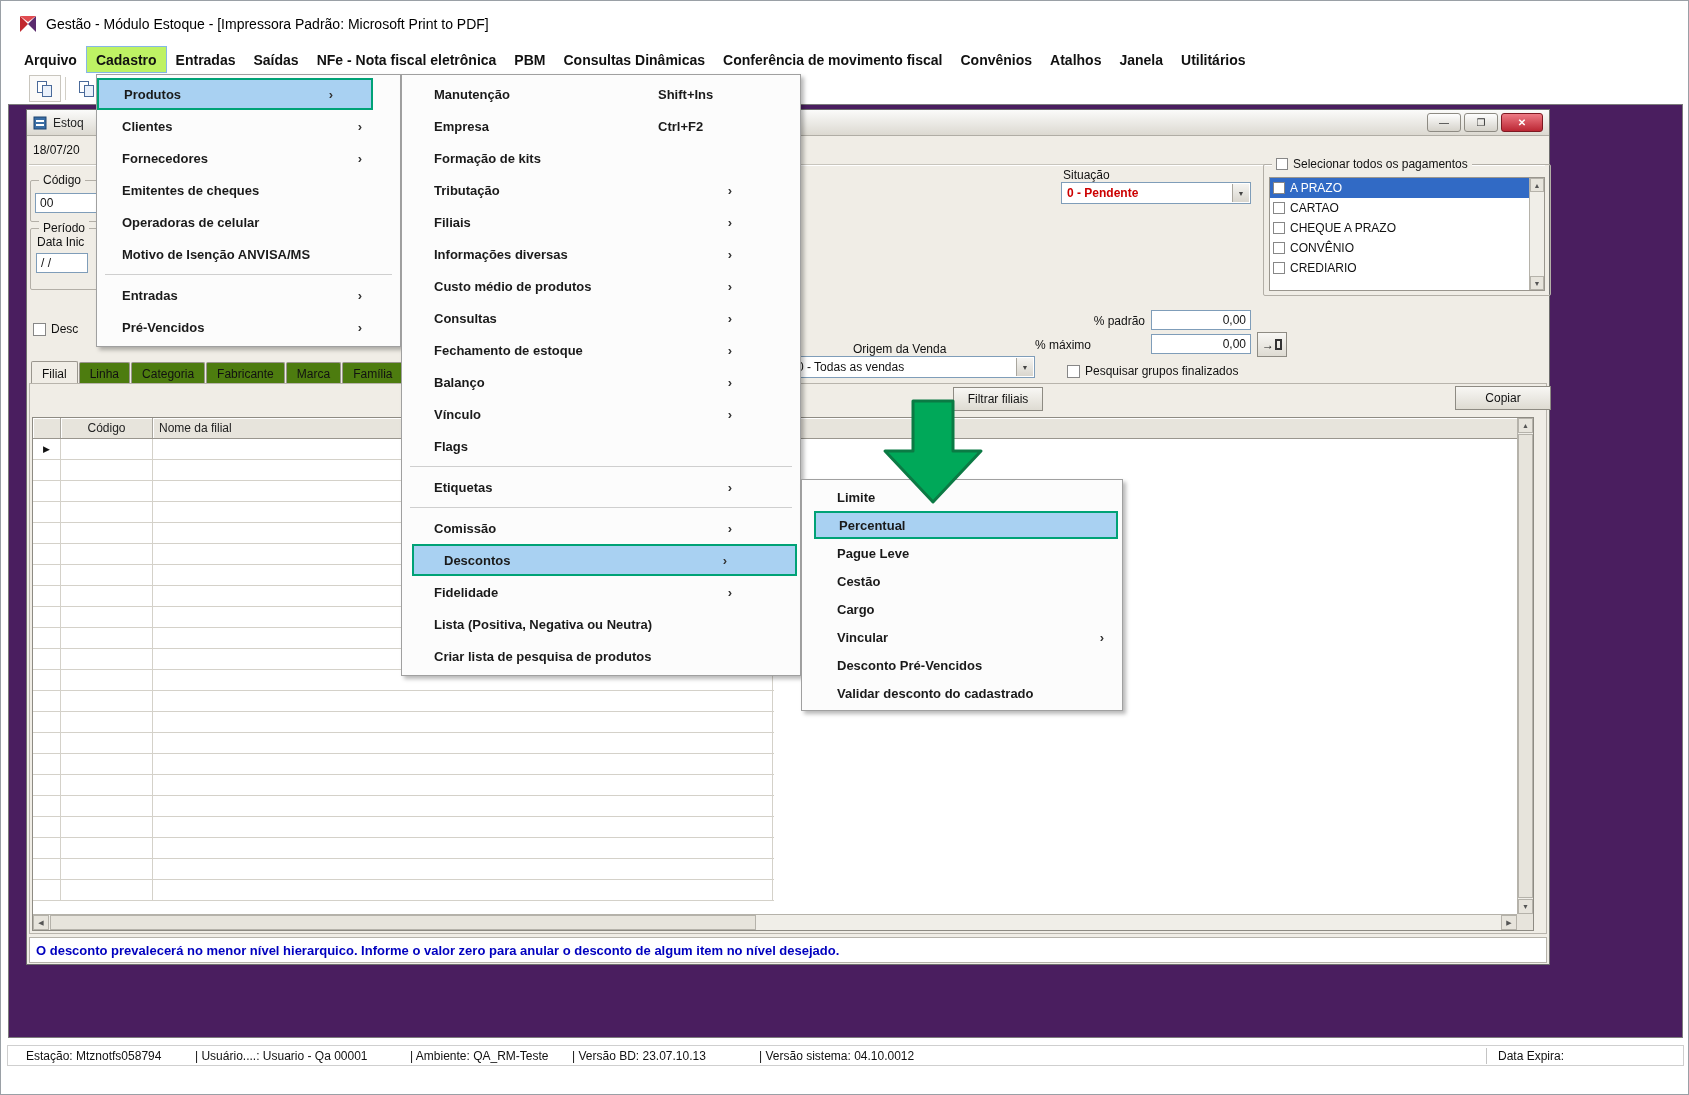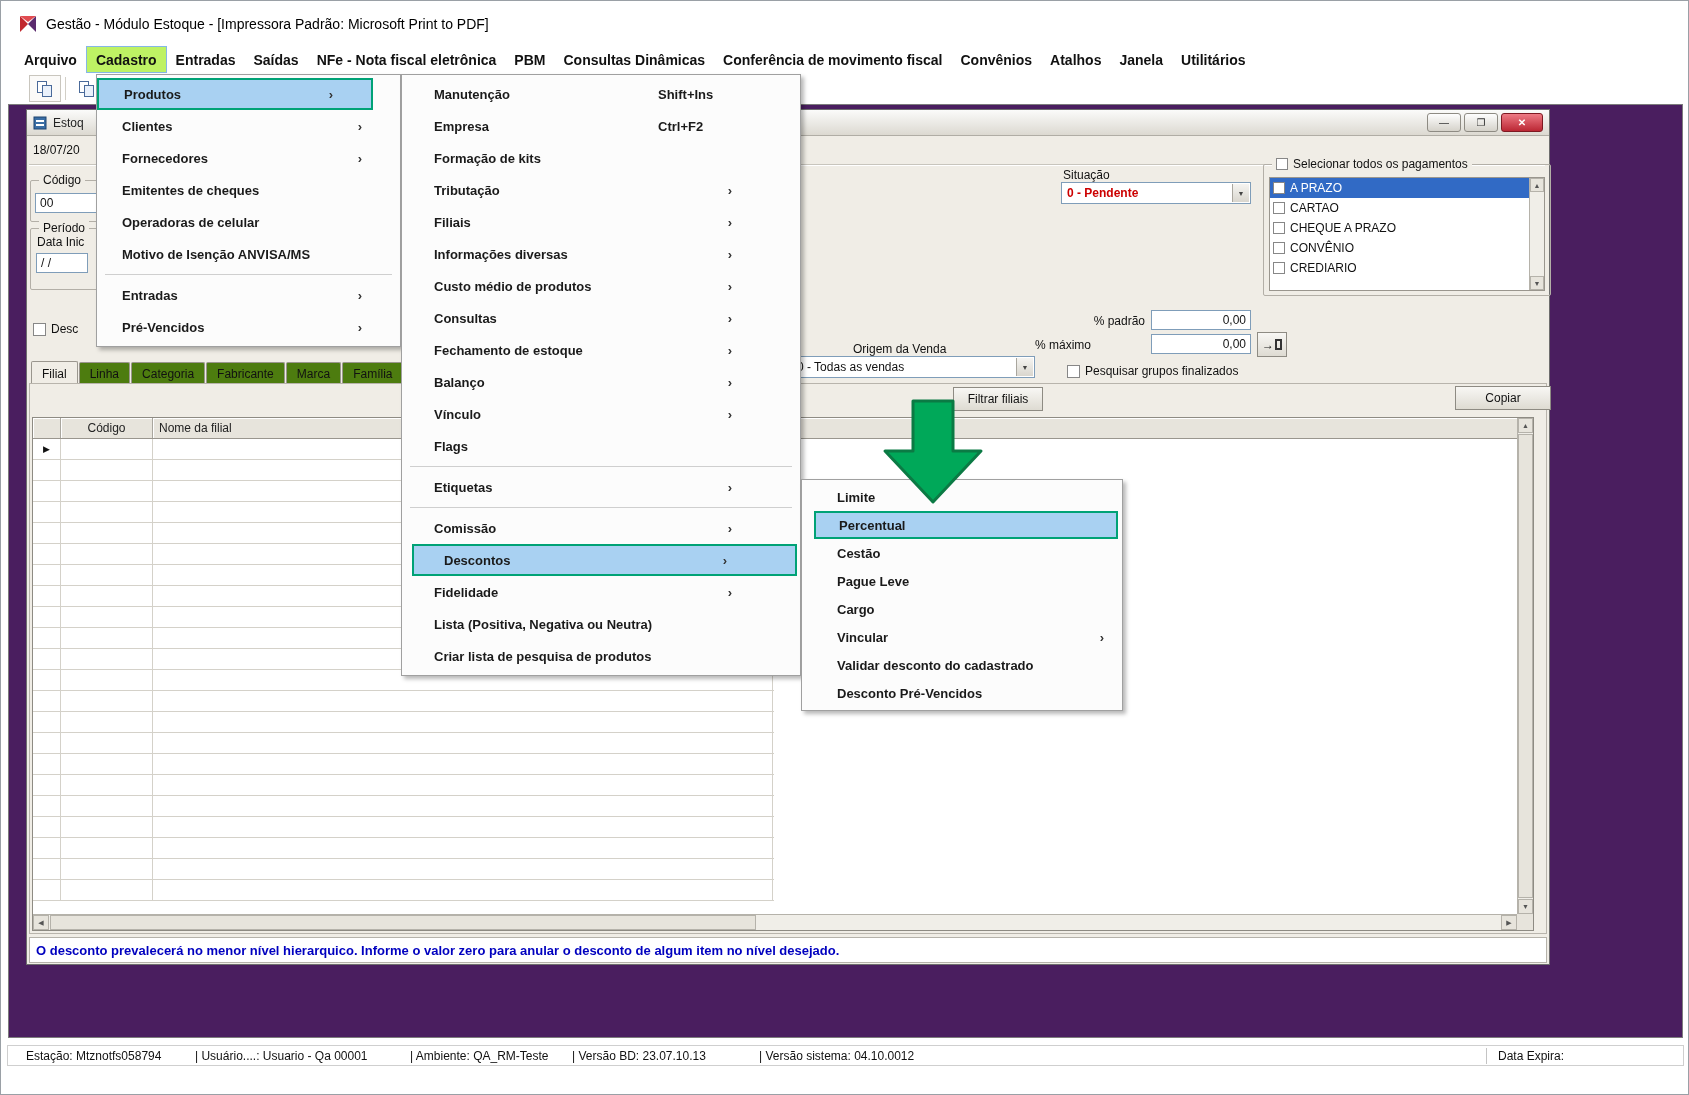--- a/index.html
+++ b/index.html
@@ -519,37 +519,37 @@
   </div>
 
   <div class="menu-panel menu-descontos" style="left:800px;top:478px;width:322px;">
     <div class="mi">
       <span>Limite</span>
     </div>
     <div class="mi hl" style="margin-left:12px;margin-right:4px;padding-left:23px;">
       <span>Percentual</span>
     </div>
     <div class="mi">
+      <span>Pague Leve</span>
+    </div>
+    <div class="mi">
       <span>Cestão</span>
     </div>
     <div class="mi">
-      <span>Pague Leve</span>
-    </div>
-    <div class="mi">
       <span>Cargo</span>
     </div>
     <div class="mi">
       <span>Vincular</span>
       <span class="ar">›</span>
     </div>
     <div class="mi">
+      <span>Desconto Pré-Vencidos</span>
+    </div>
+    <div class="mi">
       <span>Validar desconto do cadastrado</span>
-    </div>
-    <div class="mi">
-      <span>Desconto Pré-Vencidos</span>
     </div>
   </div>
 
   <svg class="arrow-note" width="112" height="106" viewBox="0 0 112 106">
     <polygon points="36,2 76,2 76,52 104,52 56,103 8,52 36,52" style="fill:var(--arrow-green,#00A859);stroke:#0b7a44;stroke-width:3;stroke-linejoin:round;"></polygon>
   </svg>
 
 </div>
 
 </body></html>

